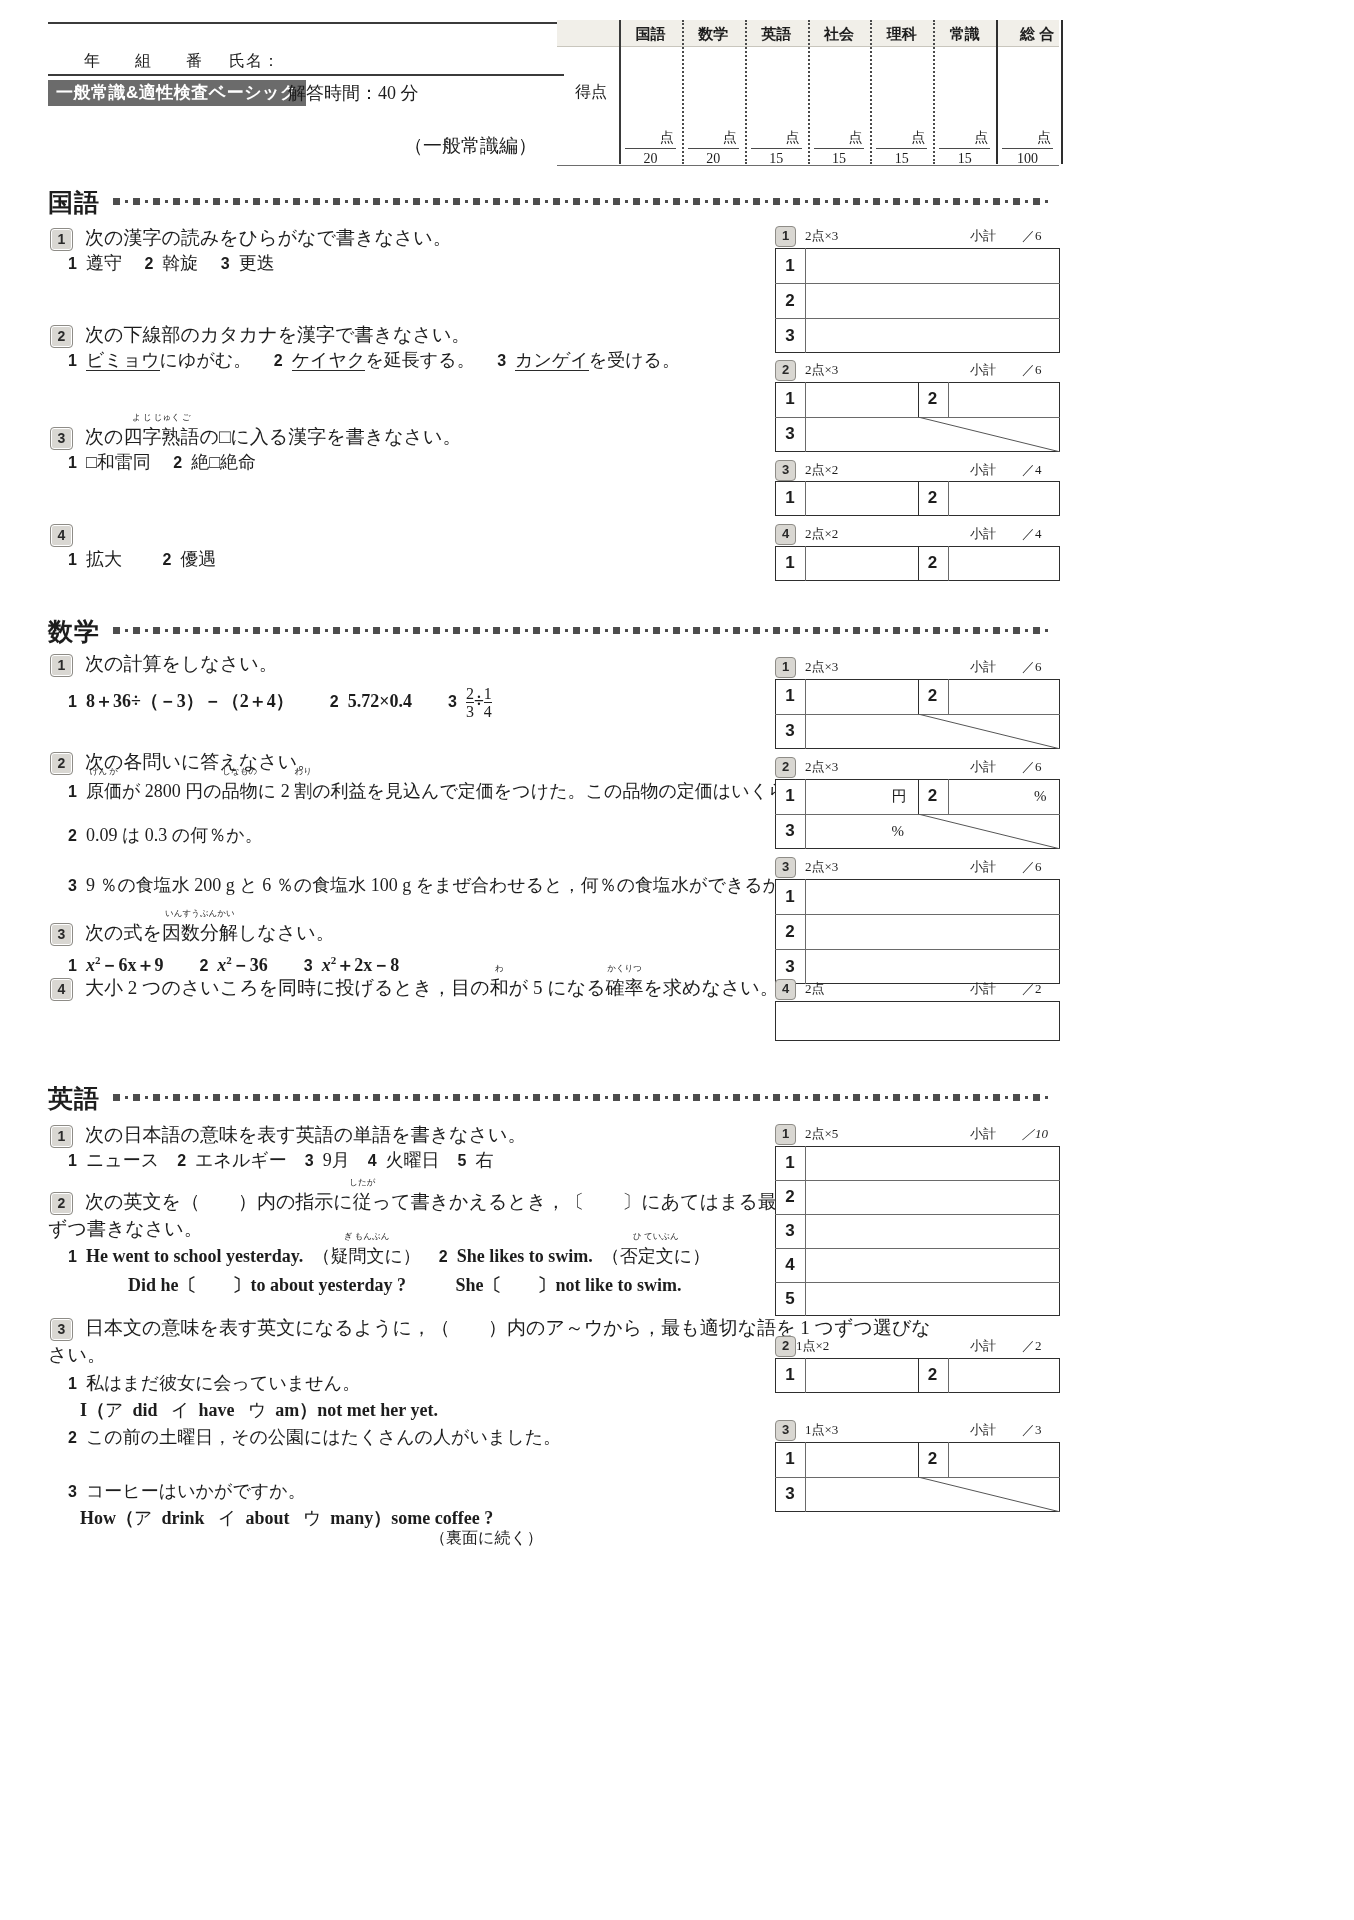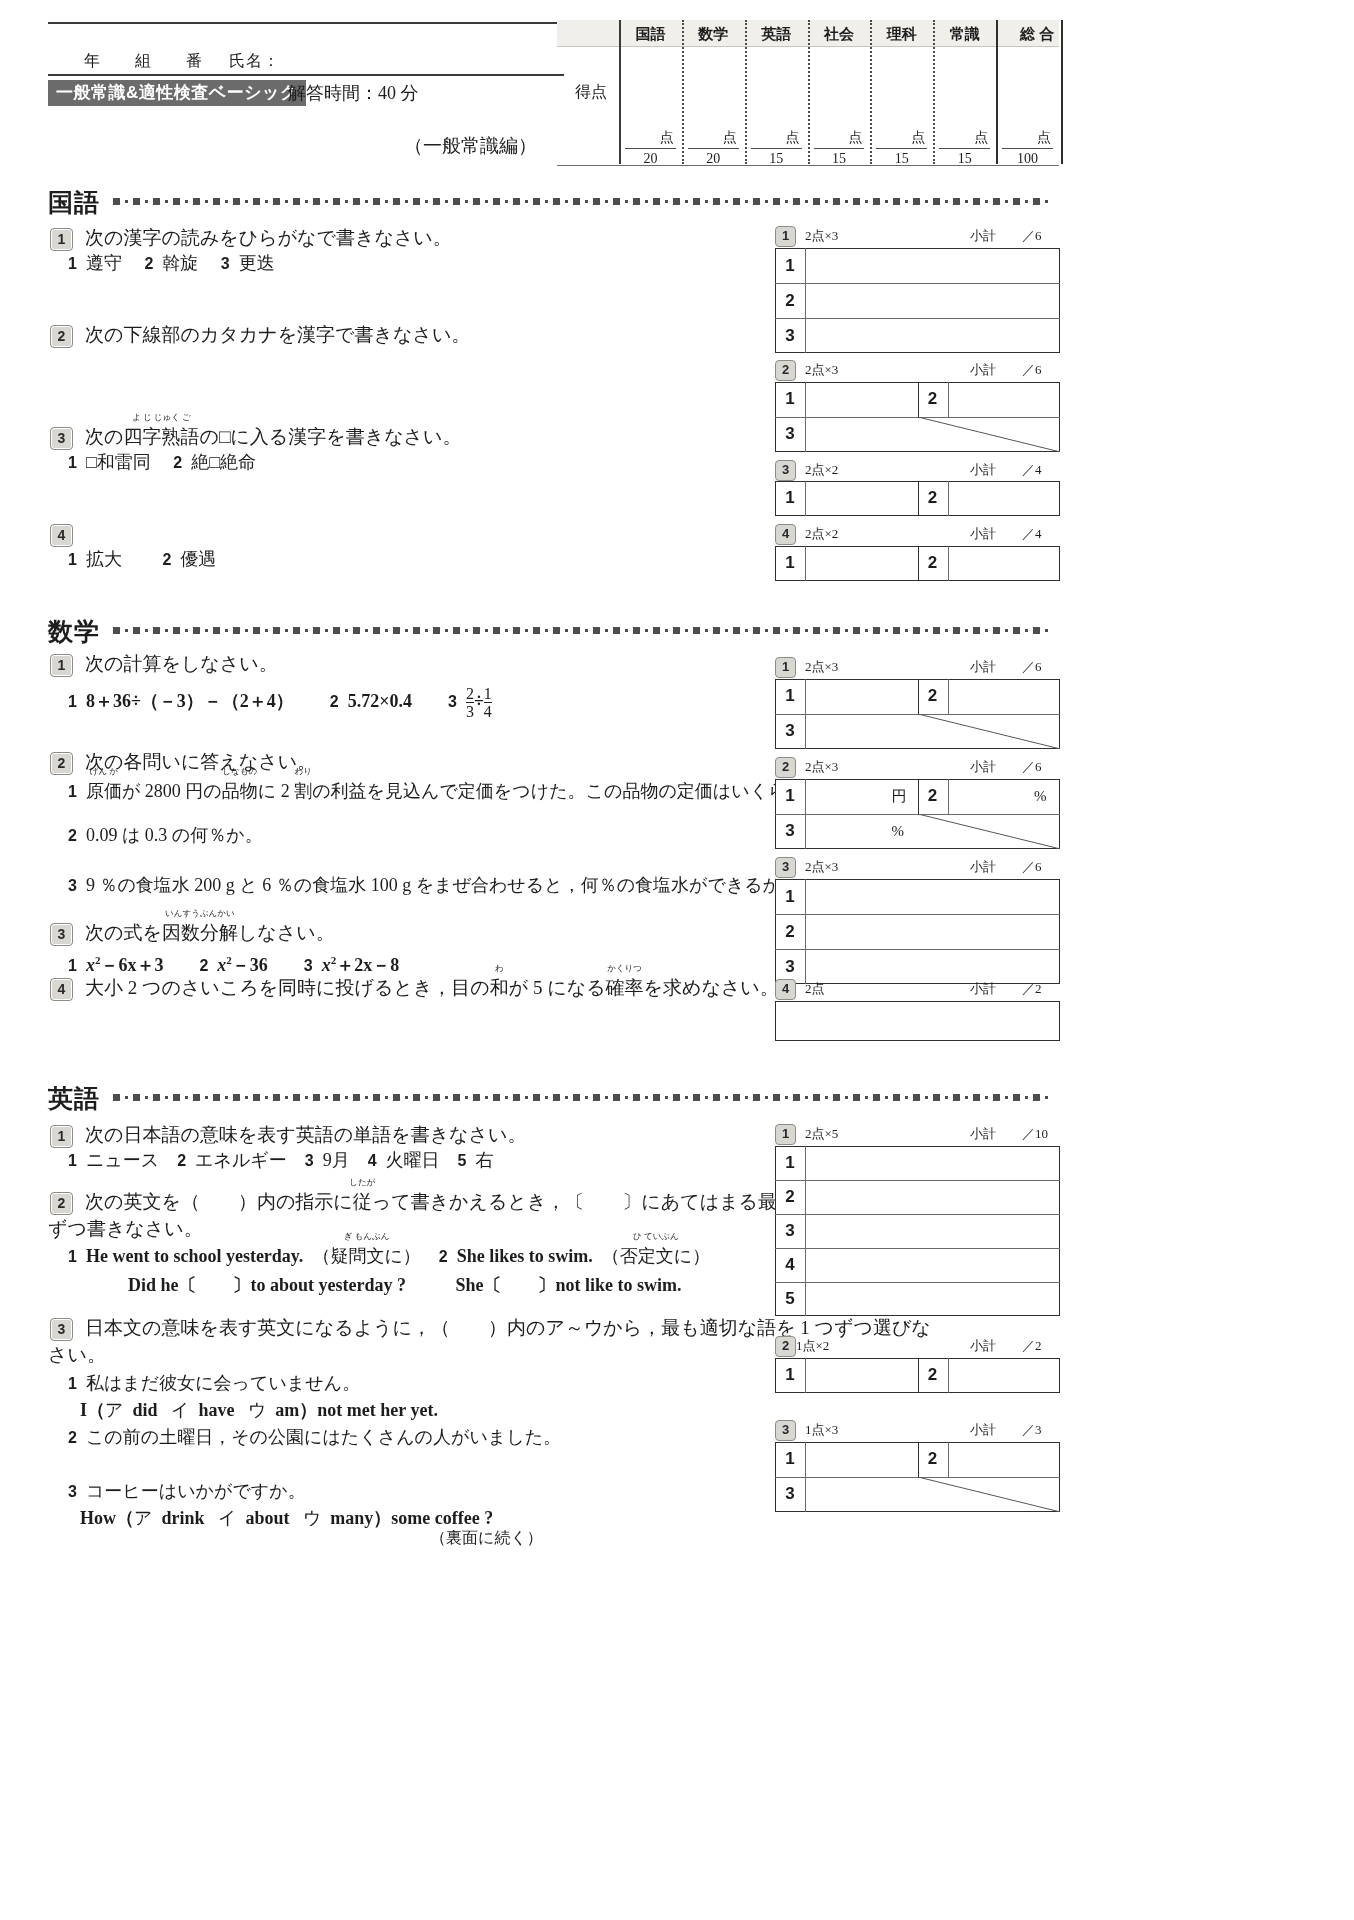--- a/index.html
+++ b/index.html
@@ -163,20 +163,25 @@
   <div class="qnum" style="left:50px;top:228px;">1</div>
   <div class="qtext" style="left:85px;top:225px;">次の漢字の読みをひらがなで書きなさい。</div>
   <div class="qsub" style="left:68px;top:250px;">
     <span class="n">1</span>&nbsp;&nbsp;<span>遵守</span>
     &nbsp;&nbsp;&nbsp;&nbsp;<span class="n">2</span>&nbsp;&nbsp;<span>斡旋</span>
     &nbsp;&nbsp;&nbsp;&nbsp;<span class="n">3</span>&nbsp;&nbsp;<span>更迭</span>
   </div>
 
   <div class="qnum" style="left:50px;top:325px;">2</div>
   <div class="qtext" style="left:85px;top:322px;">次の下線部のカタカナを漢字で書きなさい。</div>
+  <div class="qsub" style="left:68px;top:347px;">
+    <span class="n">1</span>&nbsp;&nbsp;<span class="ul">ビミョウ</span><span>にゆがむ。</span>
+    &nbsp;&nbsp;&nbsp;&nbsp;<span class="n">2</span>&nbsp;&nbsp;<span class="ul">ケイヤク</span><span>を延長する。</span>
+    &nbsp;&nbsp;&nbsp;&nbsp;<span class="n">3</span>&nbsp;&nbsp;<span class="ul">カンゲイ</span><span>を受ける。</span>
+  </div>
 
   <div class="qnum" style="left:50px;top:427px;">3</div>
   <div class="qtext" style="left:85px;top:424px;">
     <span>次の</span><span class="ruby"><span class="rt">よ じ じゅく ご</span><span>四字熟語</span></span><span>の□に入る漢字を書きなさい。</span>
   </div>
   <div class="qsub" style="left:68px;top:449px;">
     <span class="n">1</span>&nbsp;&nbsp;<span>□和雷同</span>
     &nbsp;&nbsp;&nbsp;&nbsp;<span class="n">2</span>&nbsp;&nbsp;<span>絶□絶命</span>
   </div>
 
@@ -207,21 +212,21 @@
   </div>
   <div class="qsub" style="left:68px;top:872px;">
     <span class="n">3</span>&nbsp;&nbsp;<span>9 ％の食塩水 200 g と 6 ％の食塩水 100 g をまぜ合わせると，何％の食塩水ができるか。</span>
   </div>
 
   <div class="qnum" style="left:50px;top:923px;">3</div>
   <div class="qtext" style="left:85px;top:920px;">
     <span>次の式を</span><span class="ruby"><span class="rt">いんすうぶんかい</span><span>因数分解</span></span><span>しなさい。</span>
   </div>
   <div class="qsub" style="left:68px;top:947px;">
-    <span class="n">1</span>&nbsp;&nbsp;<i class="en">x</i><span class="sup en">2</span><span class="en">－6x＋3</span>
+    <span class="n">1</span>&nbsp;&nbsp;<i class="en">x</i><span class="sup en">2</span><span class="en">－6x＋9</span>
     &nbsp;&nbsp;&nbsp;&nbsp;&nbsp;&nbsp;&nbsp;<span class="n">2</span>&nbsp;&nbsp;<i class="en">x</i><span class="sup en">2</span><span class="en">－36</span>
     &nbsp;&nbsp;&nbsp;&nbsp;&nbsp;&nbsp;&nbsp;<span class="n">3</span>&nbsp;&nbsp;<i class="en">x</i><span class="sup en">2</span><span class="en">＋2x－8</span>
   </div>
 
   <div class="qnum" style="left:50px;top:978px;">4</div>
   <div class="qtext" style="left:85px;top:975px;">
     大小 2 つのさいころを同時に投げるとき，目の<span class="ruby"><span class="rt">わ</span><span>和</span></span>が 5 になる<span class="ruby"><span class="rt">かくりつ</span><span>確率</span></span>を求めなさい。
   </div>
 
   <div class="sec-title" style="left:48px;top:1082px;">英語</div>
@@ -417,21 +422,21 @@
         <div class="ag-pts" style="left:30px;top:0px;">2点</div>
         <div class="ag-sub" style="left:195px;top:0px;">小計</div>
         <div class="ag-max" style="left:247px;top:0px;">／2</div>
       </div>
       <div class="ag-box" style="left:775px;top:1001px;width:285px;height:40px;"></div>
       <div style="position:absolute;left:775px;top:1001px;width:285px;height:40px;"></div>
       <div class="ag-head" style="left:775px;top:1124px;width:285px;">
         <div class="ag-num" style="left:0px;top:0px;">1</div>
         <div class="ag-pts" style="left:30px;top:0px;">2点×5</div>
         <div class="ag-sub" style="left:195px;top:0px;">小計</div>
-        <div class="ag-max" style="left:247px;top:0px;">／10</div>
+        <div class="ag-max" style="left:247px;top:0px;font-style:italic;">／10</div>
       </div>
       <div class="ag-box" style="left:775px;top:1146px;width:285px;height:170px;"></div>
       <div class="ag-lbl" style="left:775px;top:1153px;width:30px;">1</div>
       <div class="ag-vline" style="left:805px;top:1146px;height:34px;"></div>
       <div style="position:absolute;left:805px;top:1146px;width:255px;height:34px;"></div>
       <div class="ag-hline" style="left:775px;top:1180px;width:285px;"></div>
       <div class="ag-lbl" style="left:775px;top:1187px;width:30px;">2</div>
       <div class="ag-vline" style="left:805px;top:1180px;height:34px;"></div>
       <div style="position:absolute;left:805px;top:1180px;width:255px;height:34px;"></div>
       <div class="ag-hline" style="left:775px;top:1214px;width:285px;"></div>

